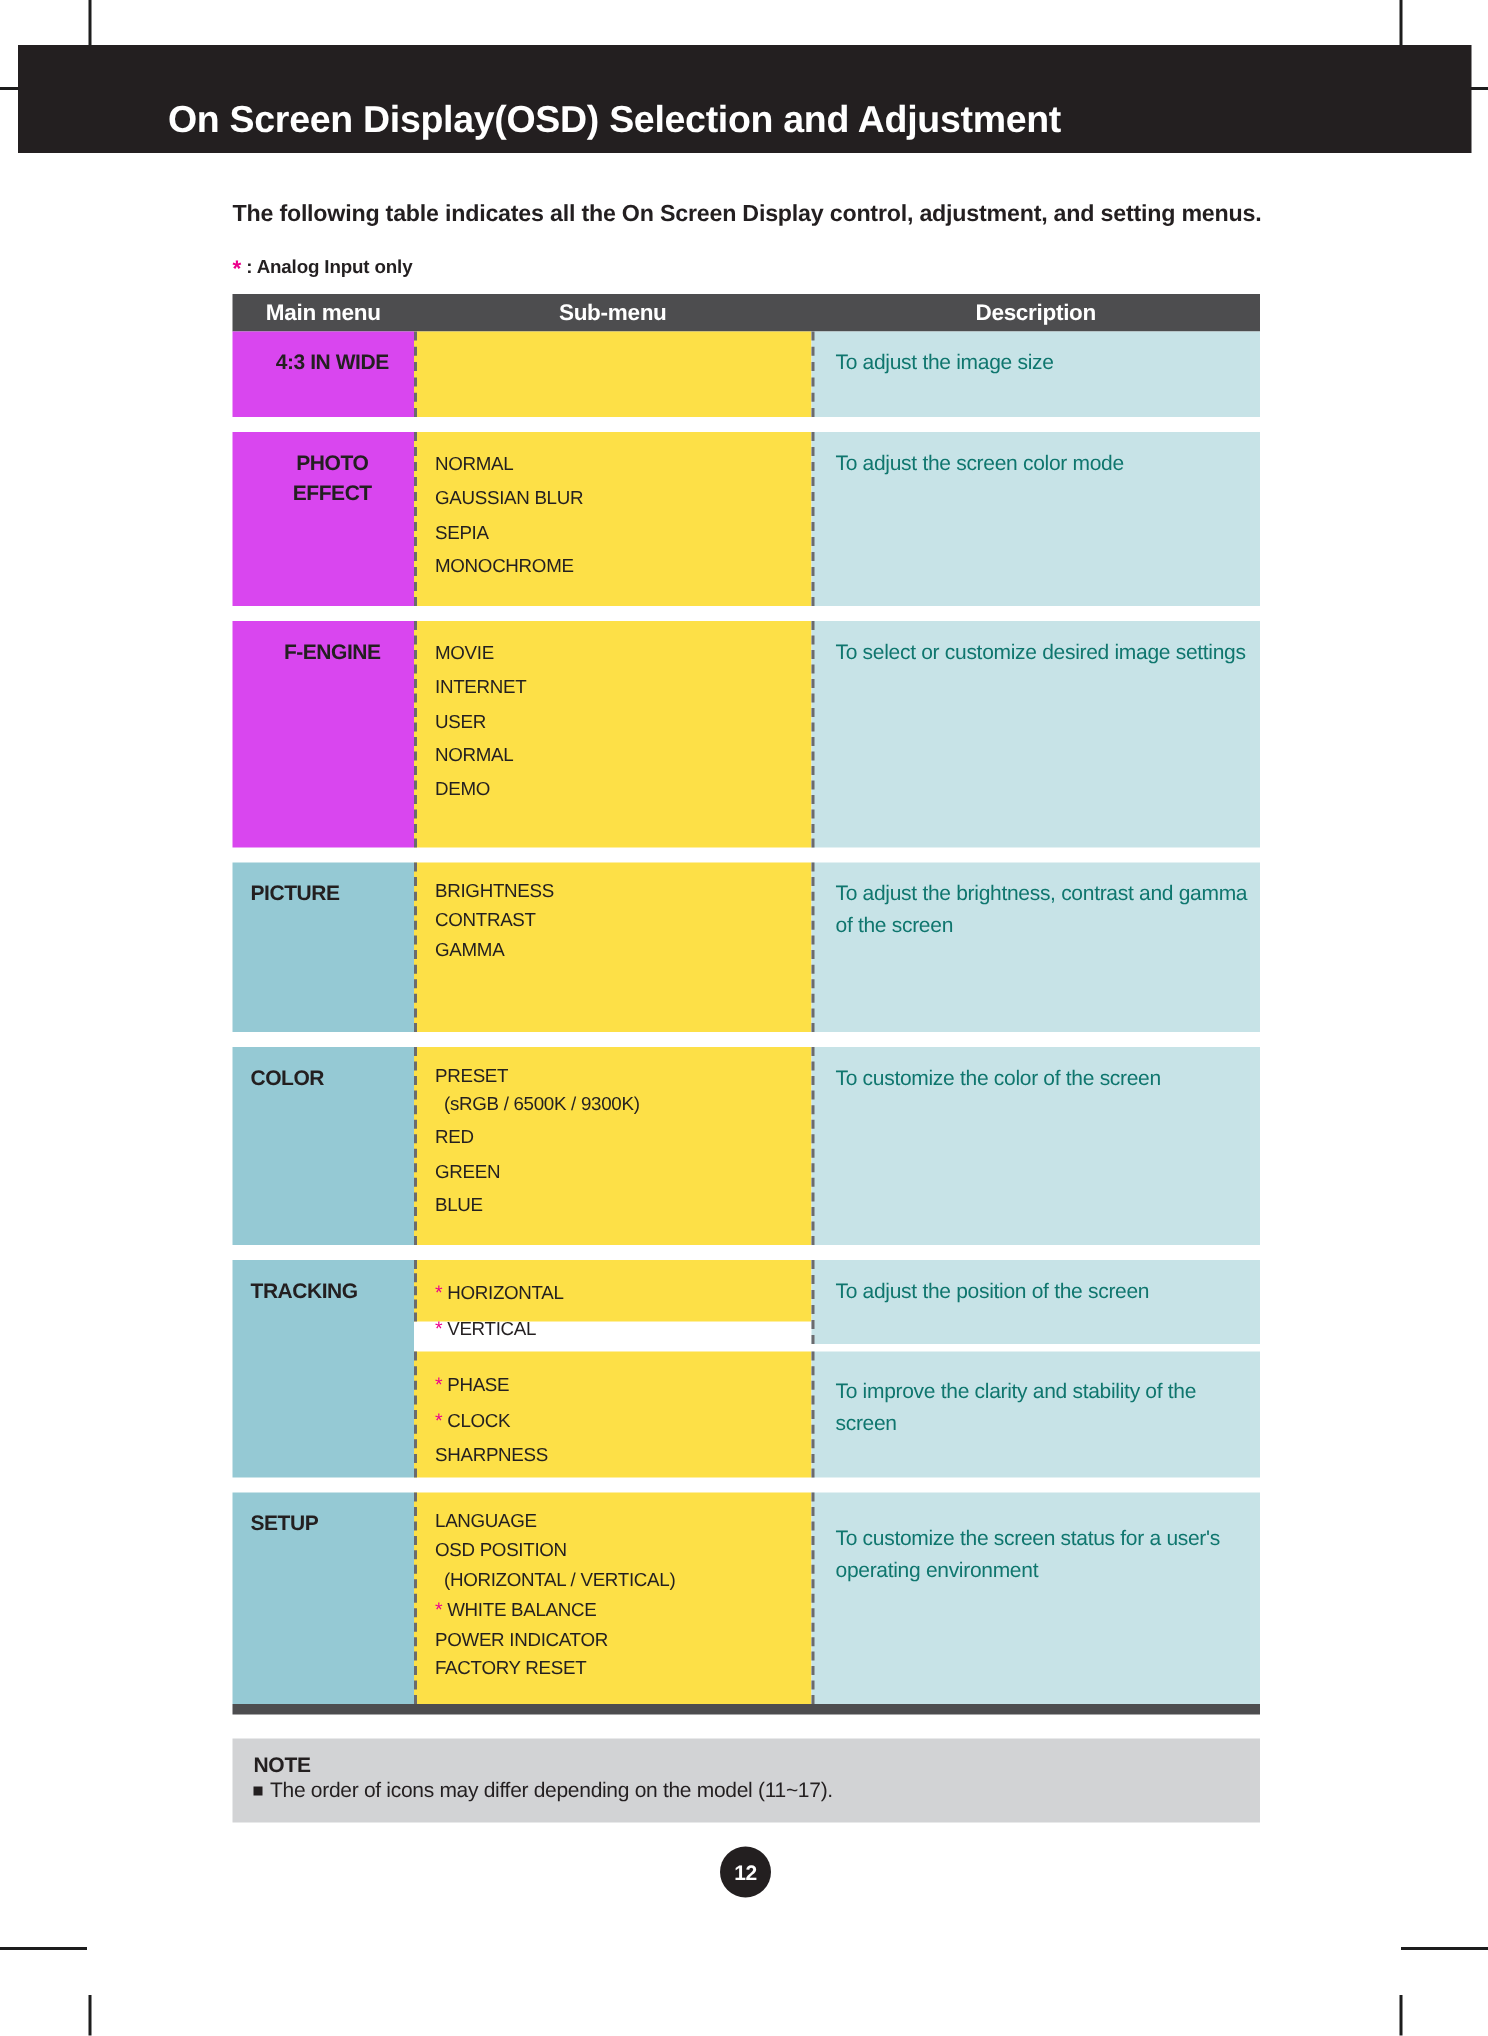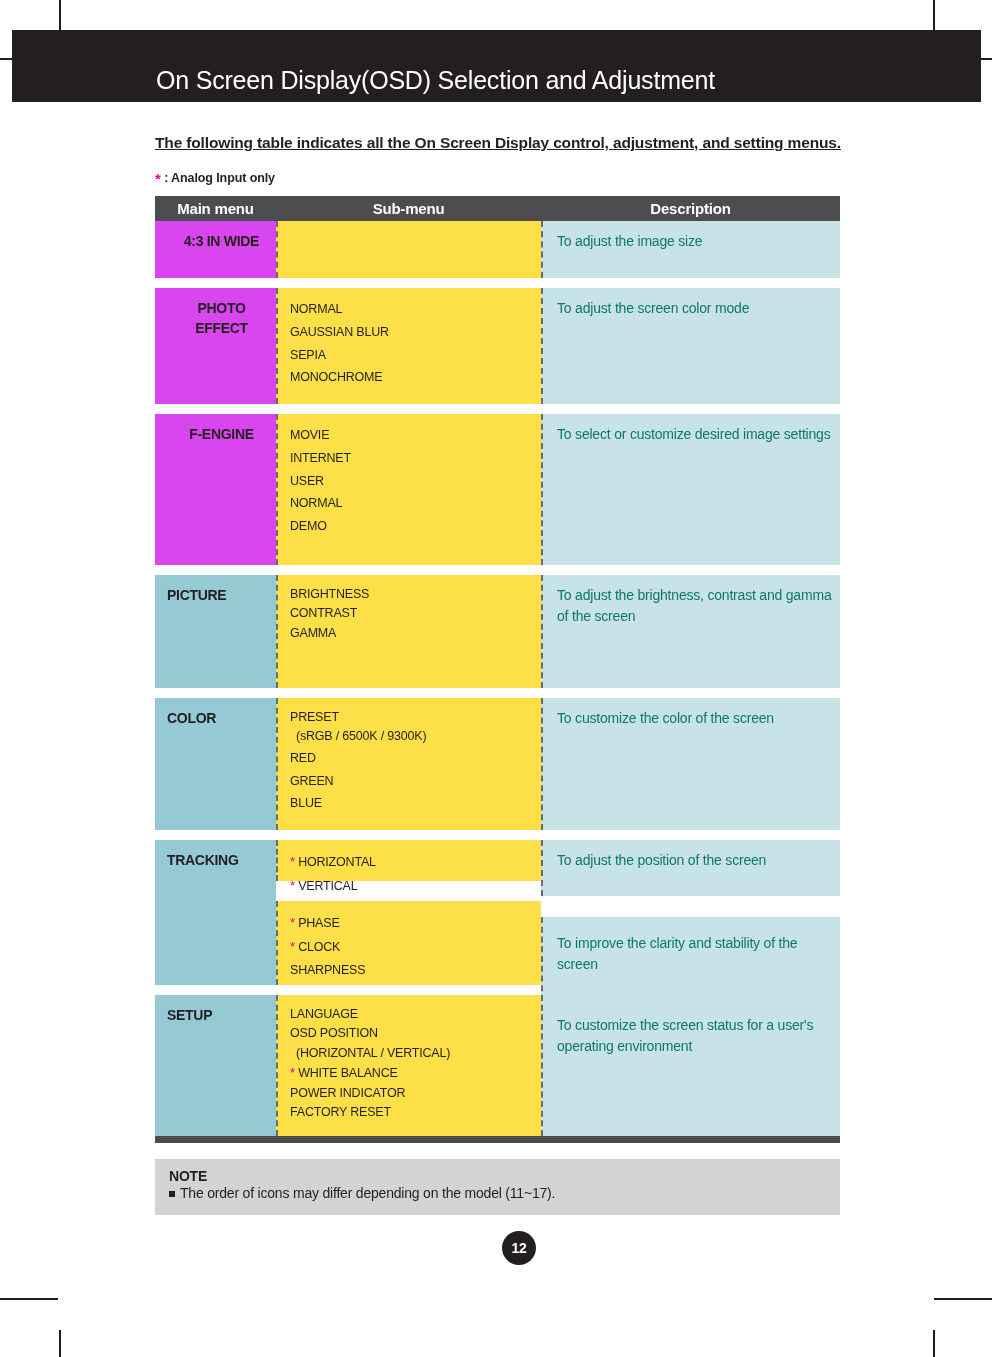--- a/index.html
+++ b/index.html
@@ -31,39 +31,37 @@
     width: 969px;
     height: 72px;
     background: #231f20;
   }
   .header-title {
     position: absolute;
     left: 112px;
     top: 68px;
     color: #ffffff;
     font-size: 25px;
-    font-weight: 400;
+    font-weight: 700;
     letter-spacing: -0.2px;
     line-height: 1;
     white-space: nowrap;
-    margin-left: 44px;
   }
 
   
   .intro {
     position: absolute;
     left: 155px;
     top: 133px;
     width: 700px;
     font-size: 15.5px;
     font-weight: bold;
     color: #231f20;
     line-height: 1.32;
     letter-spacing: -0.15px;
-    text-decoration: underline;
   }
   .analog-note {
     position: absolute;
     left: 155px;
     top: 171px;
     width: 685px;
     font-size: 12.5px;
     font-weight: bold;
     color: #231f20;
     letter-spacing: -0.1px;
@@ -190,21 +188,21 @@
     width: 6px;
     height: 6px;
     background: #231f20;
     margin-right: 5px;
     vertical-align: 1px;
   }
 
   
   .page-badge {
     position: absolute;
-    left: 502px;
+    left: 480px;
     top: 1231px;
     width: 34px;
     height: 34px;
     border-radius: 50%;
     background: #231f20;
     color: #ffffff;
     font-size: 14px;
     font-weight: bold;
     display: flex;
     align-items: center;
@@ -313,21 +311,21 @@
       <div class="split-part" style="height:5px;">
         <div style="width:265px;height:5px;background:#ffffff;"></div>
         <div style="width:299px;height:5px;background:#ffffff;"></div>
       </div>
       <div class="split-part" style="height:84px;">
         <div class="cell-sub" style="height:84px;">
           <div class="sub-line"><span class="star">*</span> <span>PHASE</span></div>
           <div class="sub-line"><span class="star">*</span> <span>CLOCK</span></div>
           <div class="sub-line">SHARPNESS</div>
         </div>
-        <div class="cell-desc" style="height:84px;padding-top:16px;margin-top:16px;">To improve the clarity and stability of the screen</div>
+        <div class="cell-desc" style="height:84px;padding-top:16px;">To improve the clarity and stability of the screen</div>
       </div>
     </div>
   </div>
   <div class="row-gap"></div>
 
   <div class="row" style="height:141px;">
     <div class="cell-main teal">SETUP</div>
     <div class="cell-sub">
       <div class="sub-line tight">LANGUAGE</div>
       <div class="sub-line tight">OSD POSITION</div>

